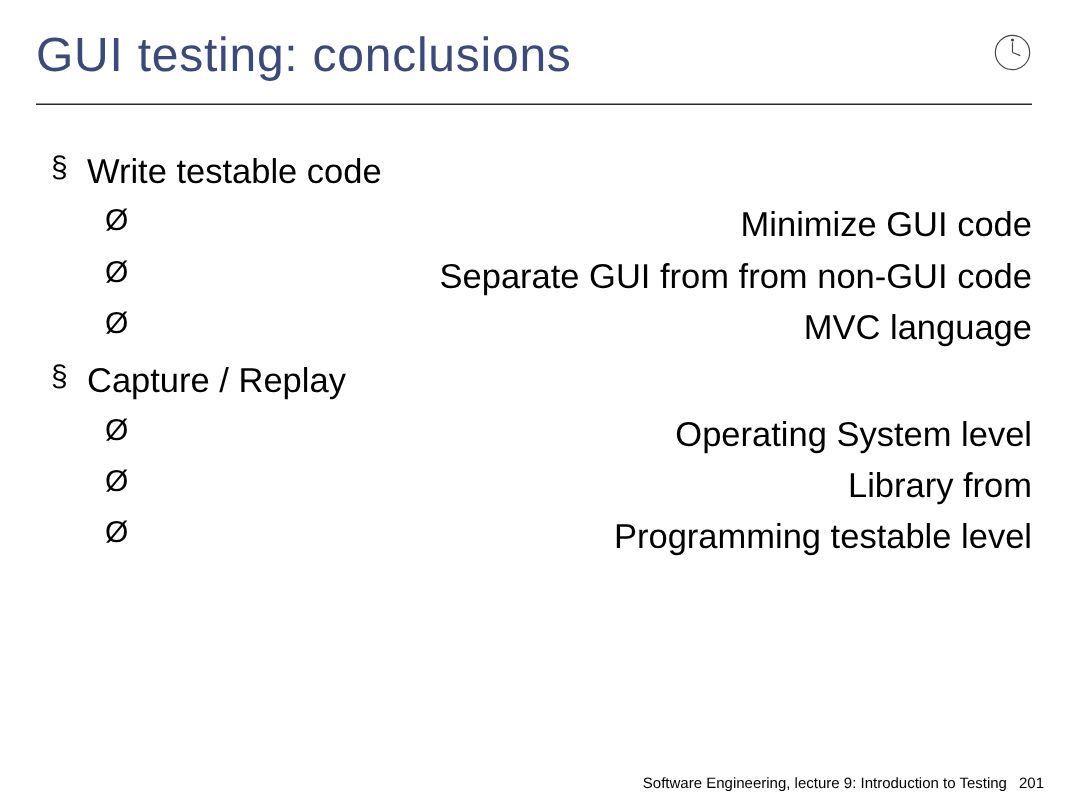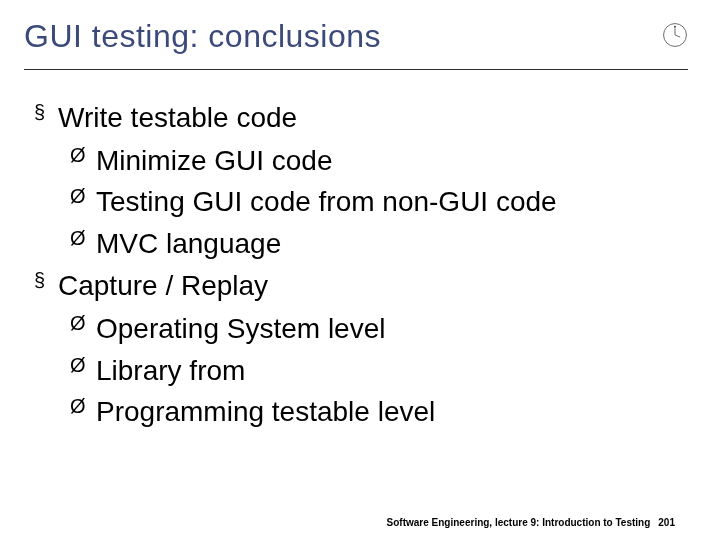--- a/index.html
+++ b/index.html
@@ -34,55 +34,54 @@
     margin: 4px 0 28px 0;
   }
   .logo {
     width: 26px;
     height: 26px;
     margin-top: 4px;
     flex-shrink: 0;
   }
   .logo svg { width: 100%; height: 100%; display: block; }
   .content {
-    font-size: 28px;
+    font-size: 23px;
     line-height: 1.45;
     color: #000;
     padding-left: 6px;
   }
   ul.top { list-style: none; padding-left: 0; }
   ul.top > li { position: relative; padding-left: 28px; margin-bottom: 2px; }
   ul.top > li::before {
     content: "§";
     position: absolute;
     left: 4px;
     top: 0;
     font-size: 20px;
     color: #000;
   }
-  ul.sub { list-style: none; padding-left: 12px; margin-top: 2px; }
+  ul.sub { list-style: none; padding-left: 12px; margin-top: 2px; text-align: right; }
   ul.sub > li { position: relative; padding-left: 26px; margin-bottom: 1px; }
   ul.sub > li::before {
     content: "Ø";
     position: absolute;
     left: 0;
     top: 0;
     font-size: 20px;
     color: #000;
   }
   .footer {
     position: absolute;
-    right: 37px;
+    right: 16px;
     bottom: 12px;
     font-size: 10px;
     color: #000;
     display: flex;
     align-items: flex-end;
     gap: 8px;
-    font-weight: bold;
   }
   .footer .pagenum { font-size: 10px; }
 </style>
 </head>
 <body>
 
 <div class="slide">
 
   <div class="title-row">
     <div class="title">GUI testing: conclusions</div>
@@ -97,21 +96,21 @@
   </div>
 
   <hr class="rule">
 
   <div class="content">
     <ul class="top">
       <li>
         <span>Write testable code</span>
         <ul class="sub">
           <li><span>Minimize GUI code</span></li>
-          <li><span>Testing GUI code from non-GUI code</span></li>
+          <li><span>Separate GUI from from non-GUI code</span></li>
           <li><span>MVC language</span></li>
         </ul>
       </li>
       <li>
         <span>Capture / Replay</span>
         <ul class="sub">
           <li><span>Operating System level</span></li>
           <li><span>Library from</span></li>
           <li><span>Programming testable level</span></li>
         </ul>

